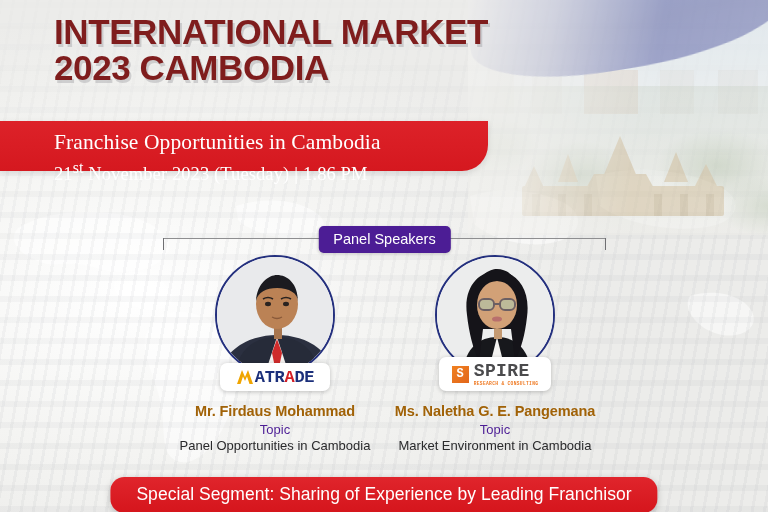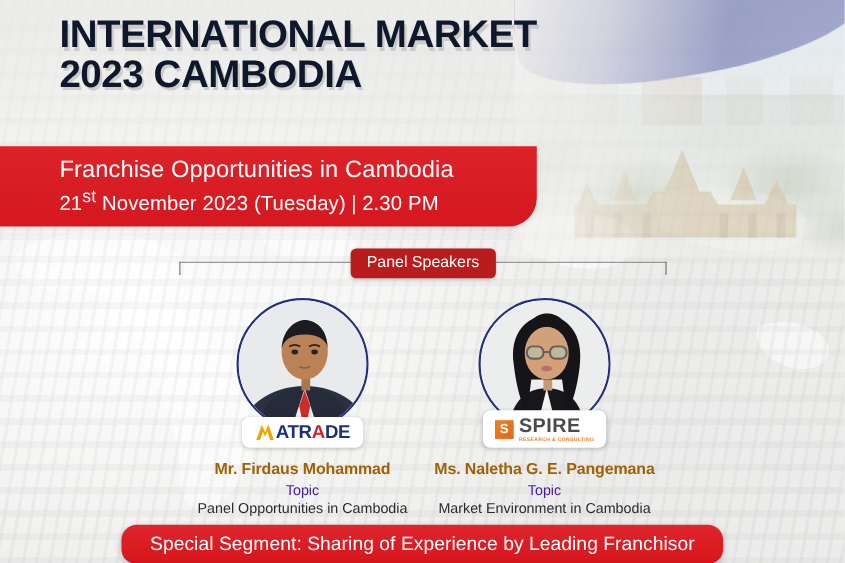--- a/index.html
+++ b/index.html
@@ -83,33 +83,34 @@
   .bg-photo .haze {
     position:absolute; inset:0;
     background:linear-gradient(100deg, rgba(244,243,240,.97) 0%, rgba(244,243,240,.72) 26%, rgba(244,243,240,.25) 58%, rgba(244,243,240,.30) 100%);
   }
 
   
   .headline {
     position:absolute; left:54px; top:14px; width:560px;
     font-size:35px; line-height:36px;
     font-weight:bold; letter-spacing:-.4px;
-    color:#0f172a;
+    color:#7f1d1d;
     text-shadow:2px 3px 0 rgba(130,130,135,.30);
     text-transform:uppercase;
   }
   .headline span { display:block; white-space:nowrap; }
 
   
   .redbanner {
-    position:absolute; left:0; top:133px;
-    width:488px; height:73px;
+    position:absolute; left:0; top:121px;
+    width:488px; height:50px;
     background:linear-gradient(180deg,#dd2229 0%,#d5181f 100%);
     border-radius:0 0 26px 0;
     box-shadow:0 2px 6px rgba(0,0,0,.10);
+    font-family:Liberation Serif, serif;
   }
   .redbanner .line1 {
     position:absolute; left:54px; top:9px;
     font-size:21.5px; font-weight:500; color:#fff; letter-spacing:.1px;
   }
   .redbanner .line2 {
     position:absolute; left:54px; top:38px;
     font-size:18.5px; font-weight:500; color:#fff; letter-spacing:.1px;
   }
   .redbanner .line2 sup { font-size:16px; vertical-align:super; }
@@ -119,36 +120,36 @@
   .divider { position:absolute; left:163px; top:232px; width:443px; height:18px; }
   .divider .rule {
     position:absolute; left:0; right:0; top:6px; height:1px;
     background:#8e8e90;
   }
   .divider .cap { position:absolute; top:6px; width:1px; height:12px; background:#6f6f72; }
   .divider .cap.l { left:0; }
   .divider .cap.r { right:0; }
   .badge {
     position:absolute; left:50%; top:-6px; transform:translateX(-50%);
-    background:#b91c1c;
+    background:#4c1d95;
     color:#fff;
     font-size:14.5px; font-weight:500;
     padding:5px 15px 6px;
     border-radius:5px;
     white-space:nowrap;
     box-shadow:0 1px 3px rgba(0,0,0,.18);
   }
 
   
   .speakers { position:absolute; left:0; top:255px; width:768px; }
   .speaker { position:absolute; width:270px; text-align:center; }
   .speaker.s1 { left:140px; }
   .speaker.s2 { left:360px; }
 
-  .avatar-wrap { position:relative; width:124px; height:130px; margin:16px auto; }
+  .avatar-wrap { position:relative; width:124px; height:130px; margin:0 auto;font-family:Liberation Mono, monospace; }
   .ring {
     position:absolute; left:2px; top:0; width:120px; height:120px;
     border-radius:50%;
     border:2px solid #24307e;
     background:#fff;
     overflow:hidden;
   }
   .ring .photo { position:absolute; inset:0; }
 
   
@@ -255,21 +256,21 @@
   </div>
 
   <div class="headline">
     <span>INTERNATIONAL MARKET</span>
     <span>2023 CAMBODIA</span>
   </div>
 
   <div class="redbanner">
     <div class="line1">Franchise Opportunities in Cambodia</div>
     <div class="line2">
-      <span>21</span><sup>st</sup><span> November 2023 (Tuesday)</span><span class="sep">|</span><span>2.30 PM</span>
+      <span>21</span><sup>st</sup><span> November 2023 (Tuesday)</span><span class="sep">|</span><span>1.86 PM</span>
     </div>
   </div>
 
   <div class="divider">
     <div class="rule"></div>
     <div class="cap l"></div>
     <div class="cap r"></div>
     <div class="badge">Panel Speakers</div>
   </div>
 

